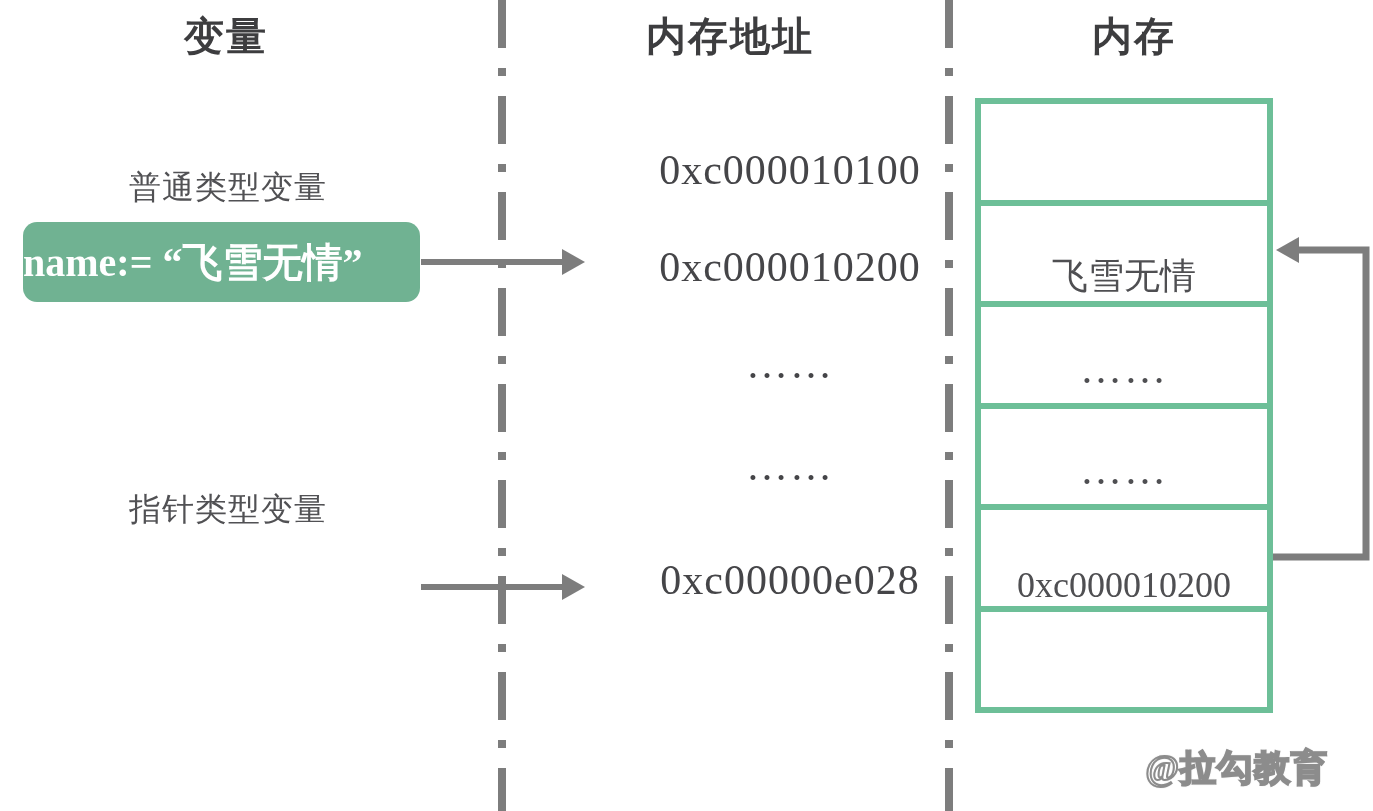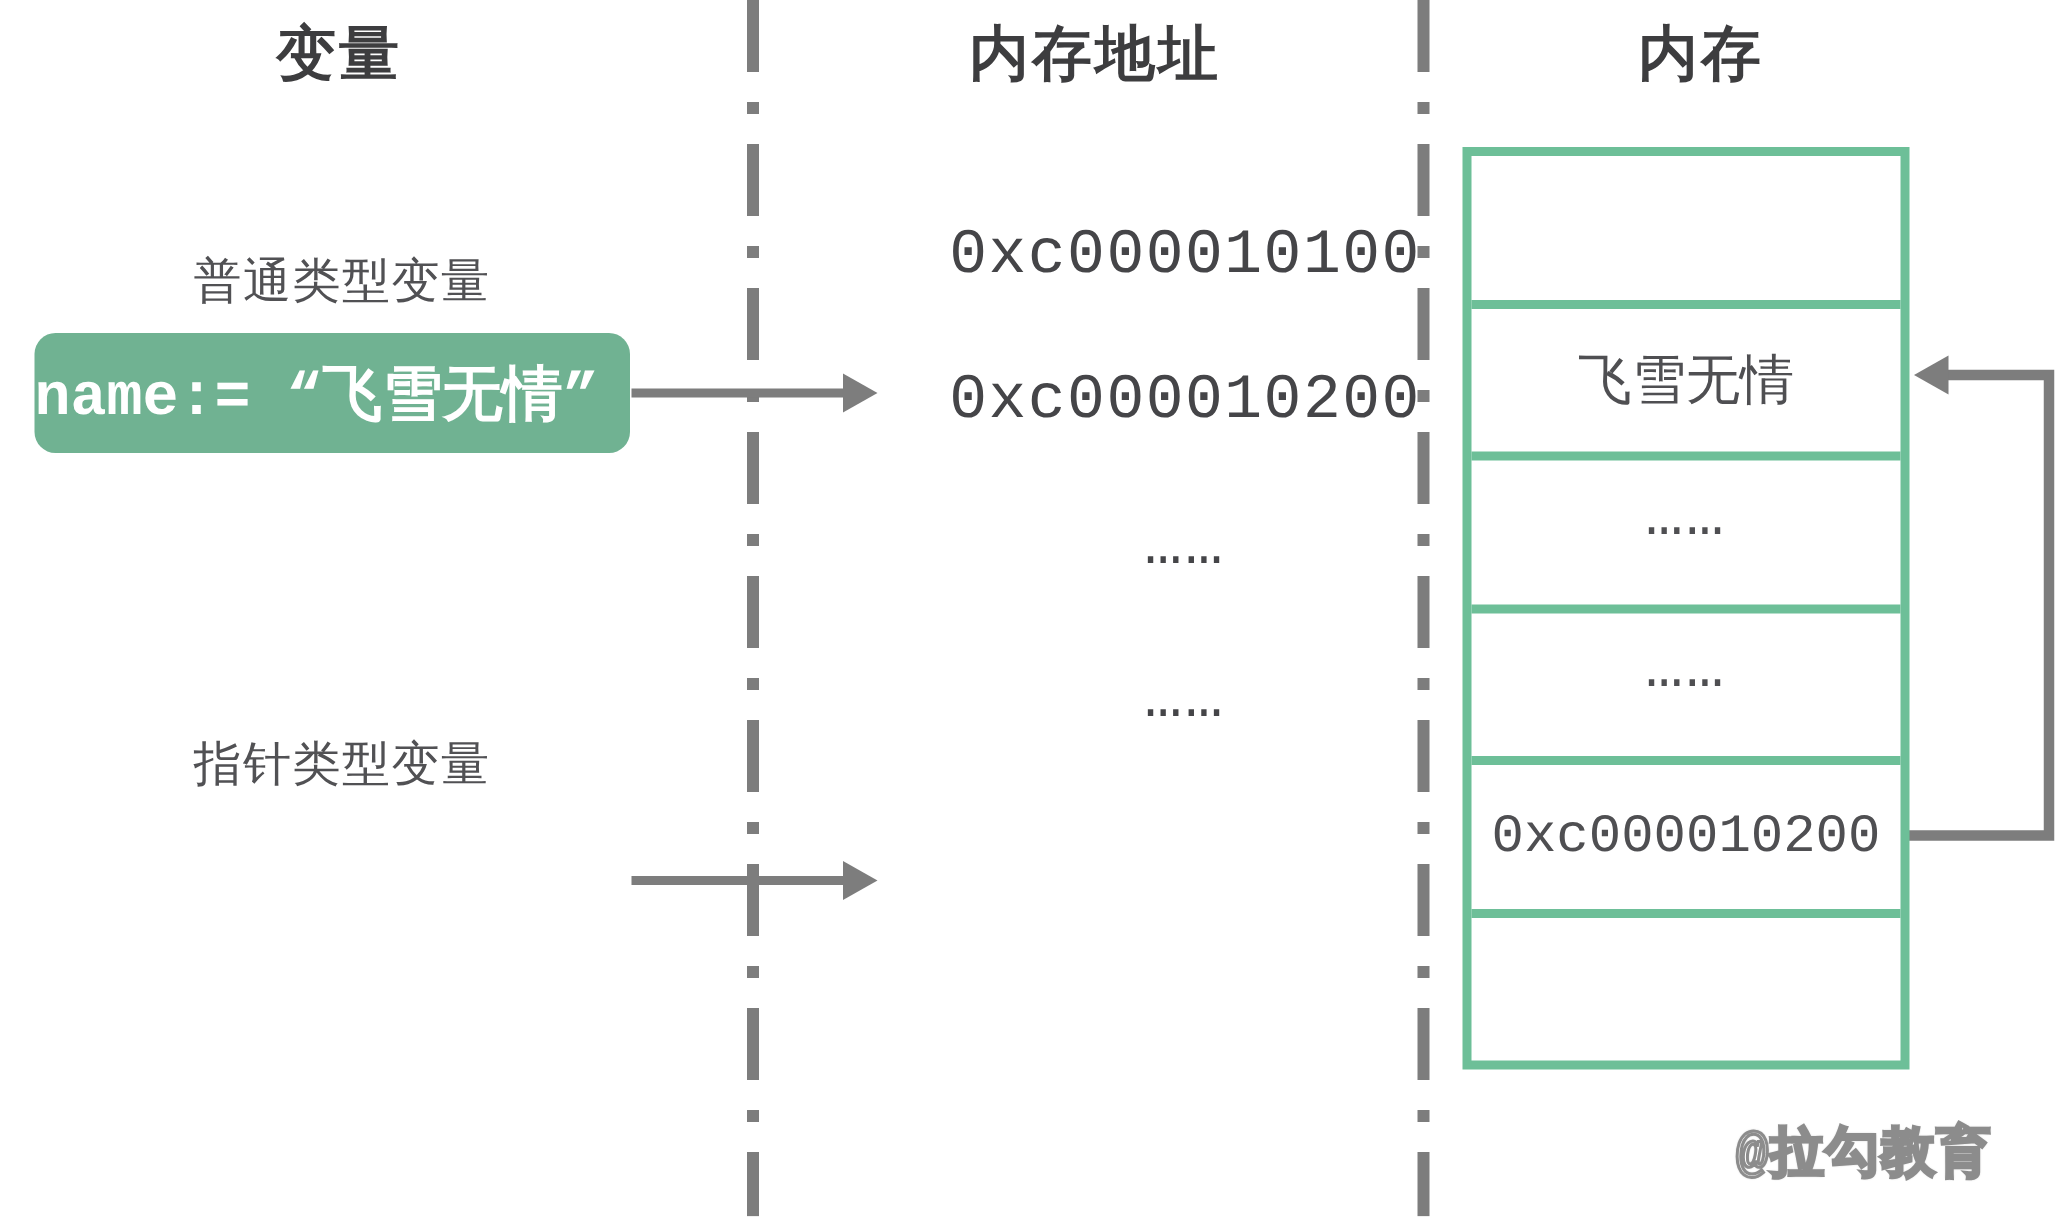--- a/index.html
+++ b/index.html
@@ -1,21 +1,21 @@
 <!DOCTYPE html>
 <html style="--box_green: #70b292; --table_green: #6dbf98; --line_gray: #7d7d7d; --text_dark: #3d3d3f; --text_label: #515154; --text_addr: #454548; --text_cell: #4f4f52; --watermark_gray: #8c8c8c;"><head>
 <meta charset="utf-8">
 <style>
   html,body{margin:0;padding:0;background:#ffffff;}
   .stage{
     position:relative;
     width:1373px;height:811px;
     background:#ffffff;
     overflow:hidden;
-    font-family:Liberation Mono, monospace;
+    font-family:Liberation Serif, serif;
   }
   svg.lines{position:absolute;left:0;top:0;width:1373px;height:811px;}
   .lines .wire{stroke:var(--line_gray);fill:none;}
   .lines .head{fill:var(--line_gray);stroke:none;}
   .lines .divider{stroke:var(--line_gray);}
 
   .col-header{
     position:absolute;transform:translate(-50%,-50%);
     font-size:40px;font-weight:700;color:var(--text_dark);
     white-space:nowrap;letter-spacing:2px;
@@ -44,21 +44,21 @@
   .addr.dots{font-size:42px;letter-spacing:2px;margin-top:-9px;}
 
   .mem-table{
     position:absolute;left:975px;top:98px;
     width:298px;height:615px;
     box-sizing:border-box;
     border:6px solid var(--table_green);
     display:flex;flex-direction:column;
   }
   .mem-row{
-    flex:1;display:flex;align-items:center;justify-content:center;
+    flex:1;display:flex;align-items:flex-end;justify-content:center;
     font-size:36px;color:var(--text_cell);
     white-space:nowrap;
   }
   .mem-row:not(:last-child){border-bottom:6px solid var(--table_green);}
   .mem-row .cell-text{display:block;}
   .mem-row .cell-text.dots{font-size:42px;letter-spacing:2px;transform:translateY(-10px);}
 
   .watermark{
     position:absolute;right:45px;top:744px;
     font-size:36px;font-weight:700;
@@ -95,20 +95,21 @@
   <div class="code-box first">
     <span>name:= “飞雪无情”</span>
   </div>
 
   <div class="var-label" style="left:228px;top:510px">指针类型变量</div>
 
   <div class="addr" style="top:170px">0xc000010100</div>
   <div class="addr" style="top:267px">0xc000010200</div>
   <div class="addr dots" style="top:373px">……</div>
   <div class="addr dots" style="top:475px">……</div>
+  <div class="addr" style="top:580px">0xc00000e028</div>
 
   <div class="mem-table">
     <div class="mem-row">
       <span class="cell-text"></span>
     </div>
     <div class="mem-row">
       <span class="cell-text">飞雪无情</span>
     </div>
     <div class="mem-row">
       <span class="cell-text dots">……</span>

